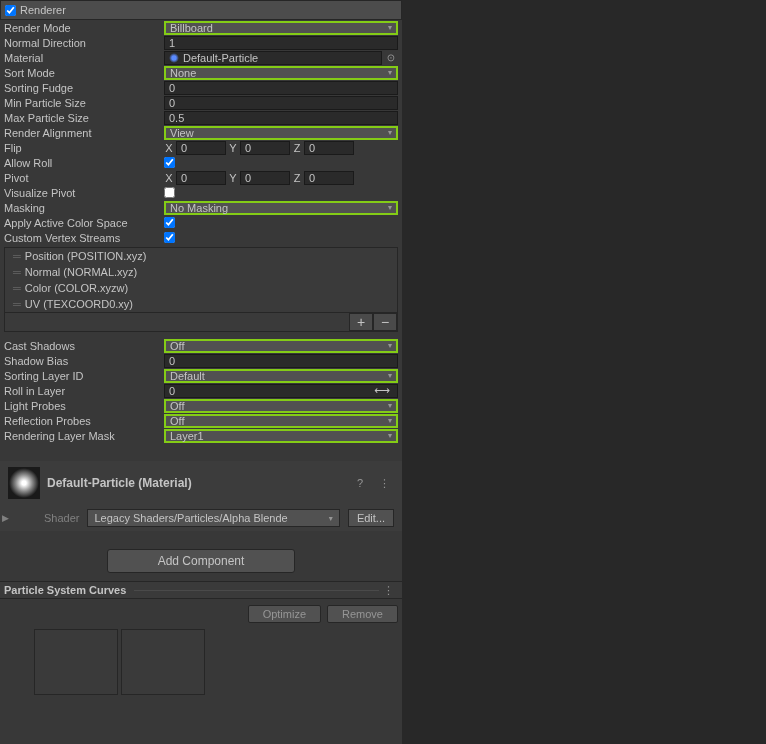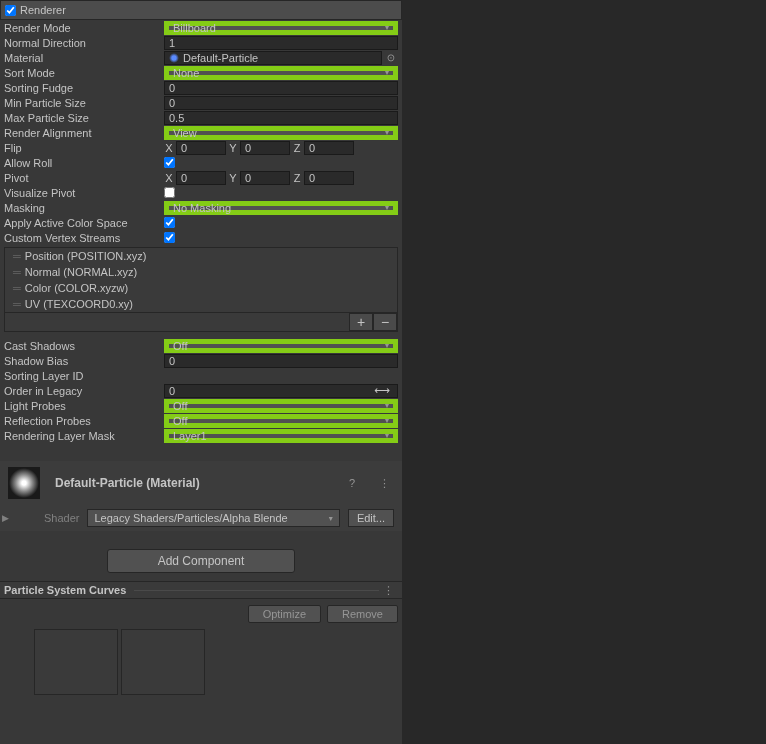--- a/index.html
+++ b/index.html
@@ -8,41 +8,41 @@
 .right-panel { flex: 1; background: #282828; }
 
 .section-header { background: #4c4c4c; border: 1px solid #262626; padding: 9px 4px; display: flex; align-items: center; gap: 4px; height: 14px; }
 .section-header input[type=checkbox] { width: 11px; height: 11px; }
 .section-header label { font-size: 11px; }
 
 .prop-row { display: flex; align-items: center; padding: 1px 4px; height: 15px; }
 .prop-label { width: 160px; font-size: 11px; flex-shrink: 0; }
 .prop-value { flex: 1; display: flex; align-items: center; gap: 2px; }
 
-.dropdown { background: #515151; border: 5px solid #84cc16; padding: 0 4px; height: 14px; display: flex; align-items: center; justify-content: space-between; cursor: pointer; flex: 1; position: relative; }
+.dropdown { background: #515151; border: 2px solid #84cc16; padding: 0 4px; height: 14px; display: flex; align-items: center; justify-content: space-between; cursor: pointer; flex: 1; position: relative; }
 .dropdown::after { content: "▾"; font-size: 8px; color: #969696; }
 
 .text-field { background: #2a2a2a; border: 1px solid #1a1a1a; color: #c4c4c4; padding: 0 4px; height: 14px; font-size: 11px; flex: 1; min-width: 0; }
 .material-field { background: #2a2a2a; border: 1px solid #1a1a1a; padding: 0 4px; height: 14px; display: flex; align-items: center; gap: 4px; flex: 1; }
 .material-icon { width: 10px; height: 10px; background: radial-gradient(circle, #5a8aff 30%, #2a2a2a 70%); border-radius: 50%; }
 .object-picker { width: 14px; height: 14px; display: flex; align-items: center; justify-content: center; cursor: pointer; }
 .object-picker::after { content: "⊙"; font-size: 10px; color: #969696; }
 
 .checkbox { width: 11px; height: 11px; }
 .axis-label { width: 10px; text-align: center; font-size: 11px; }
 .axis-input { width: 50px; background: #2a2a2a; border: 1px solid #1a1a1a; color: #c4c4c4; padding: 0 4px; height: 14px; font-size: 11px; }
 
 .vertex-list { background: #3a3a3a; border: 1px solid #262626; margin: 2px 4px; }
 .vertex-item { padding: 2px 8px; display: flex; align-items: center; gap: 6px; font-size: 11px; height: 16px; }
 .drag-handle { color: #666; cursor: move; letter-spacing: -2px; }
 .list-btns { display: flex; justify-content: flex-end; gap: 0; border-top: 1px solid #262626; }
 .list-btn { width: 24px; height: 18px; background: #4a4a4a; border: 1px solid #262626; cursor: pointer; display: flex; align-items: center; justify-content: center; color: #c4c4c4; font-size: 14px; }
 
 .material-section { margin-top: 18px; background: #3c3c3c; }
-.material-header { display: flex; align-items: center; padding: 6px 8px; gap: 15px; }
+.material-header { display: flex; align-items: center; padding: 6px 8px; gap: 7px; }
 .material-preview { width: 32px; height: 32px; background: radial-gradient(circle at 50% 50%, #ffffff 10%, #888 40%, #1a1a1a 70%); border: 1px solid #1a1a1a; }
 .material-title { flex: 1; font-size: 12px; font-weight: bold; }
 .help-icon { width: 16px; height: 16px; border-radius: 50%; display: flex; align-items: center; justify-content: center; cursor: pointer; color: #969696; font-size: 11px; }
 .menu-icon { cursor: pointer; color: #969696; padding: 0 4px; }
 .shader-row { display: flex; align-items: center; padding: 4px 8px 4px 44px; gap: 8px; }
 .shader-label { color: #808080; font-size: 11px; }
 .shader-dropdown { flex: 1; background: #515151; border: 1px solid #262626; padding: 2px 6px; height: 18px; display: flex; align-items: center; justify-content: space-between; cursor: pointer; font-size: 11px; }
 .shader-dropdown::after { content: "▾"; font-size: 8px; color: #969696; }
 .edit-btn { background: #515151; border: 1px solid #262626; padding: 2px 8px; height: 18px; cursor: pointer; color: #c4c4c4; font-size: 11px; }
 
@@ -232,24 +232,29 @@
 
   <div class="prop-row">
     <div class="prop-label">Shadow Bias</div>
     <div class="prop-value">
         <input class="text-field" value="0" style="">
       </div>
   </div>
 
   <div class="prop-row">
     <div class="prop-label">Sorting Layer ID</div>
+    <div class="prop-value">
+        <div class="dropdown">
+          <span>Default</span>
+        </div>
+      </div>
   </div>
 
   <div class="prop-row" style="position:relative">
-    <div class="prop-label">Order in Legacy</div>
+    <div class="prop-label">Roll in Layer</div>
     <div class="prop-value">
         <input class="text-field" value="0" style="">
       </div>
     <span class="resize-cursor">⟷</span>
   </div>
 
   <div class="prop-row">
     <div class="prop-label">Light Probes</div>
     <div class="prop-value">
         <div class="dropdown">

